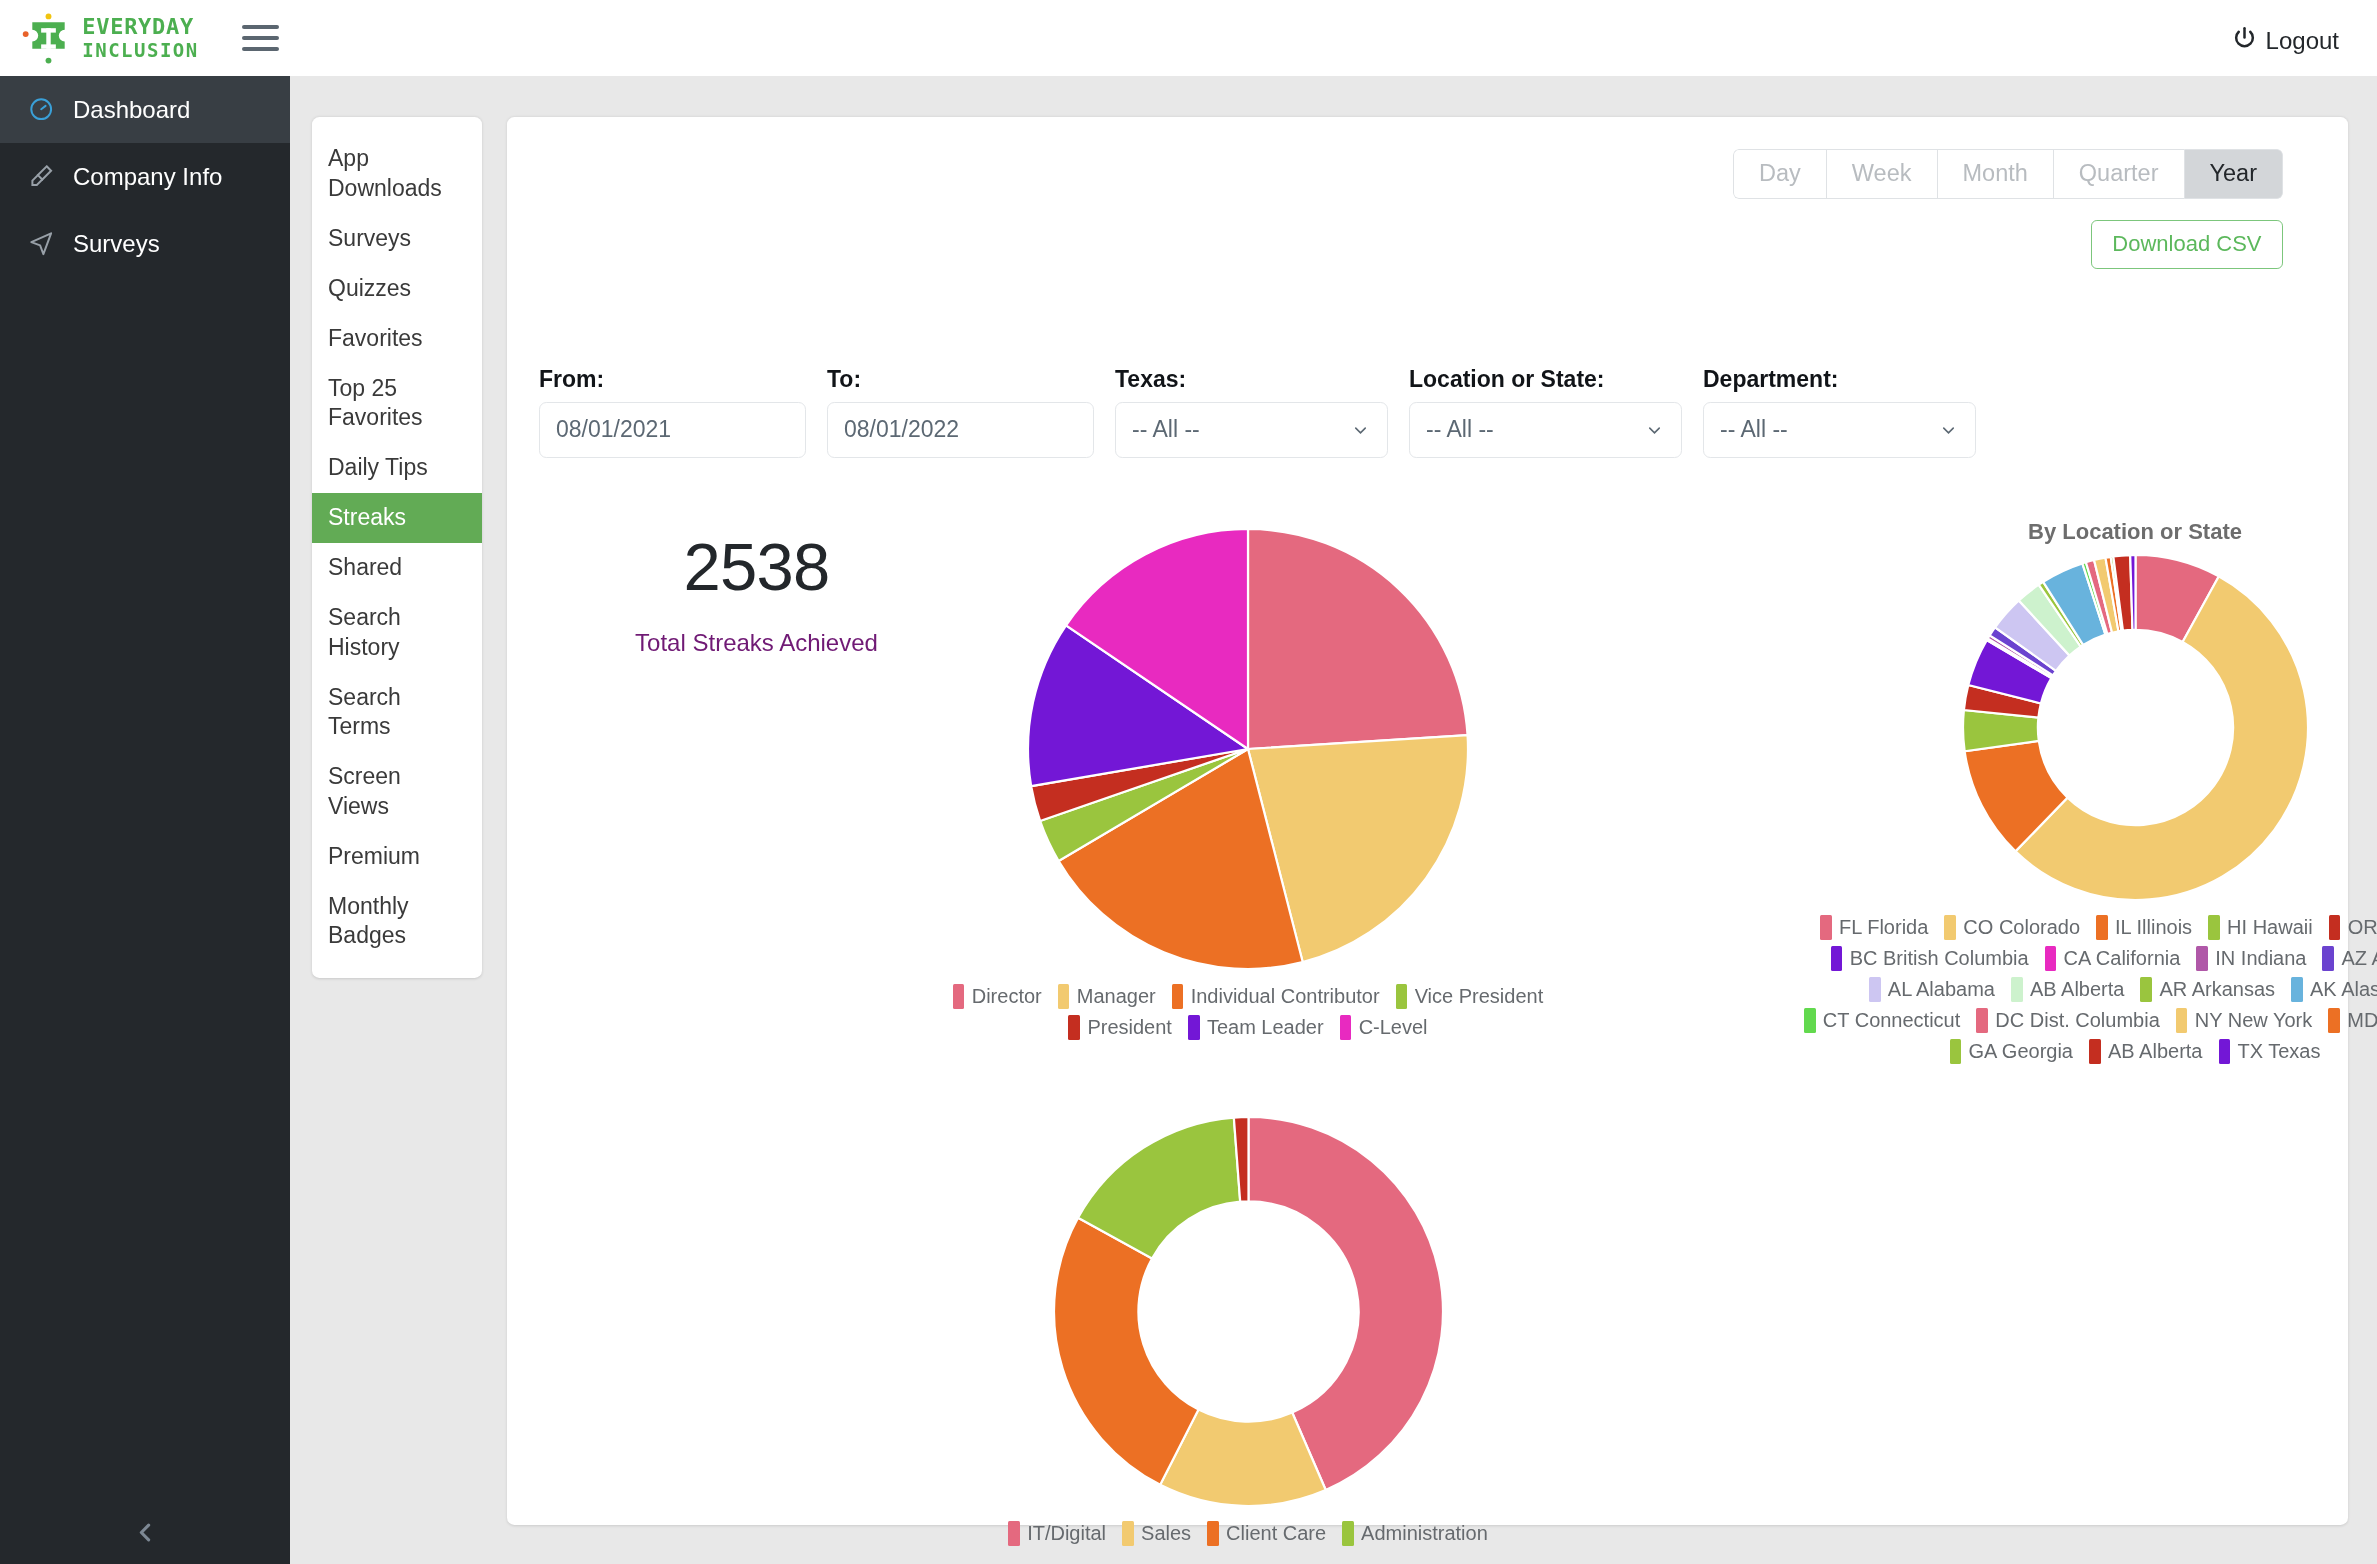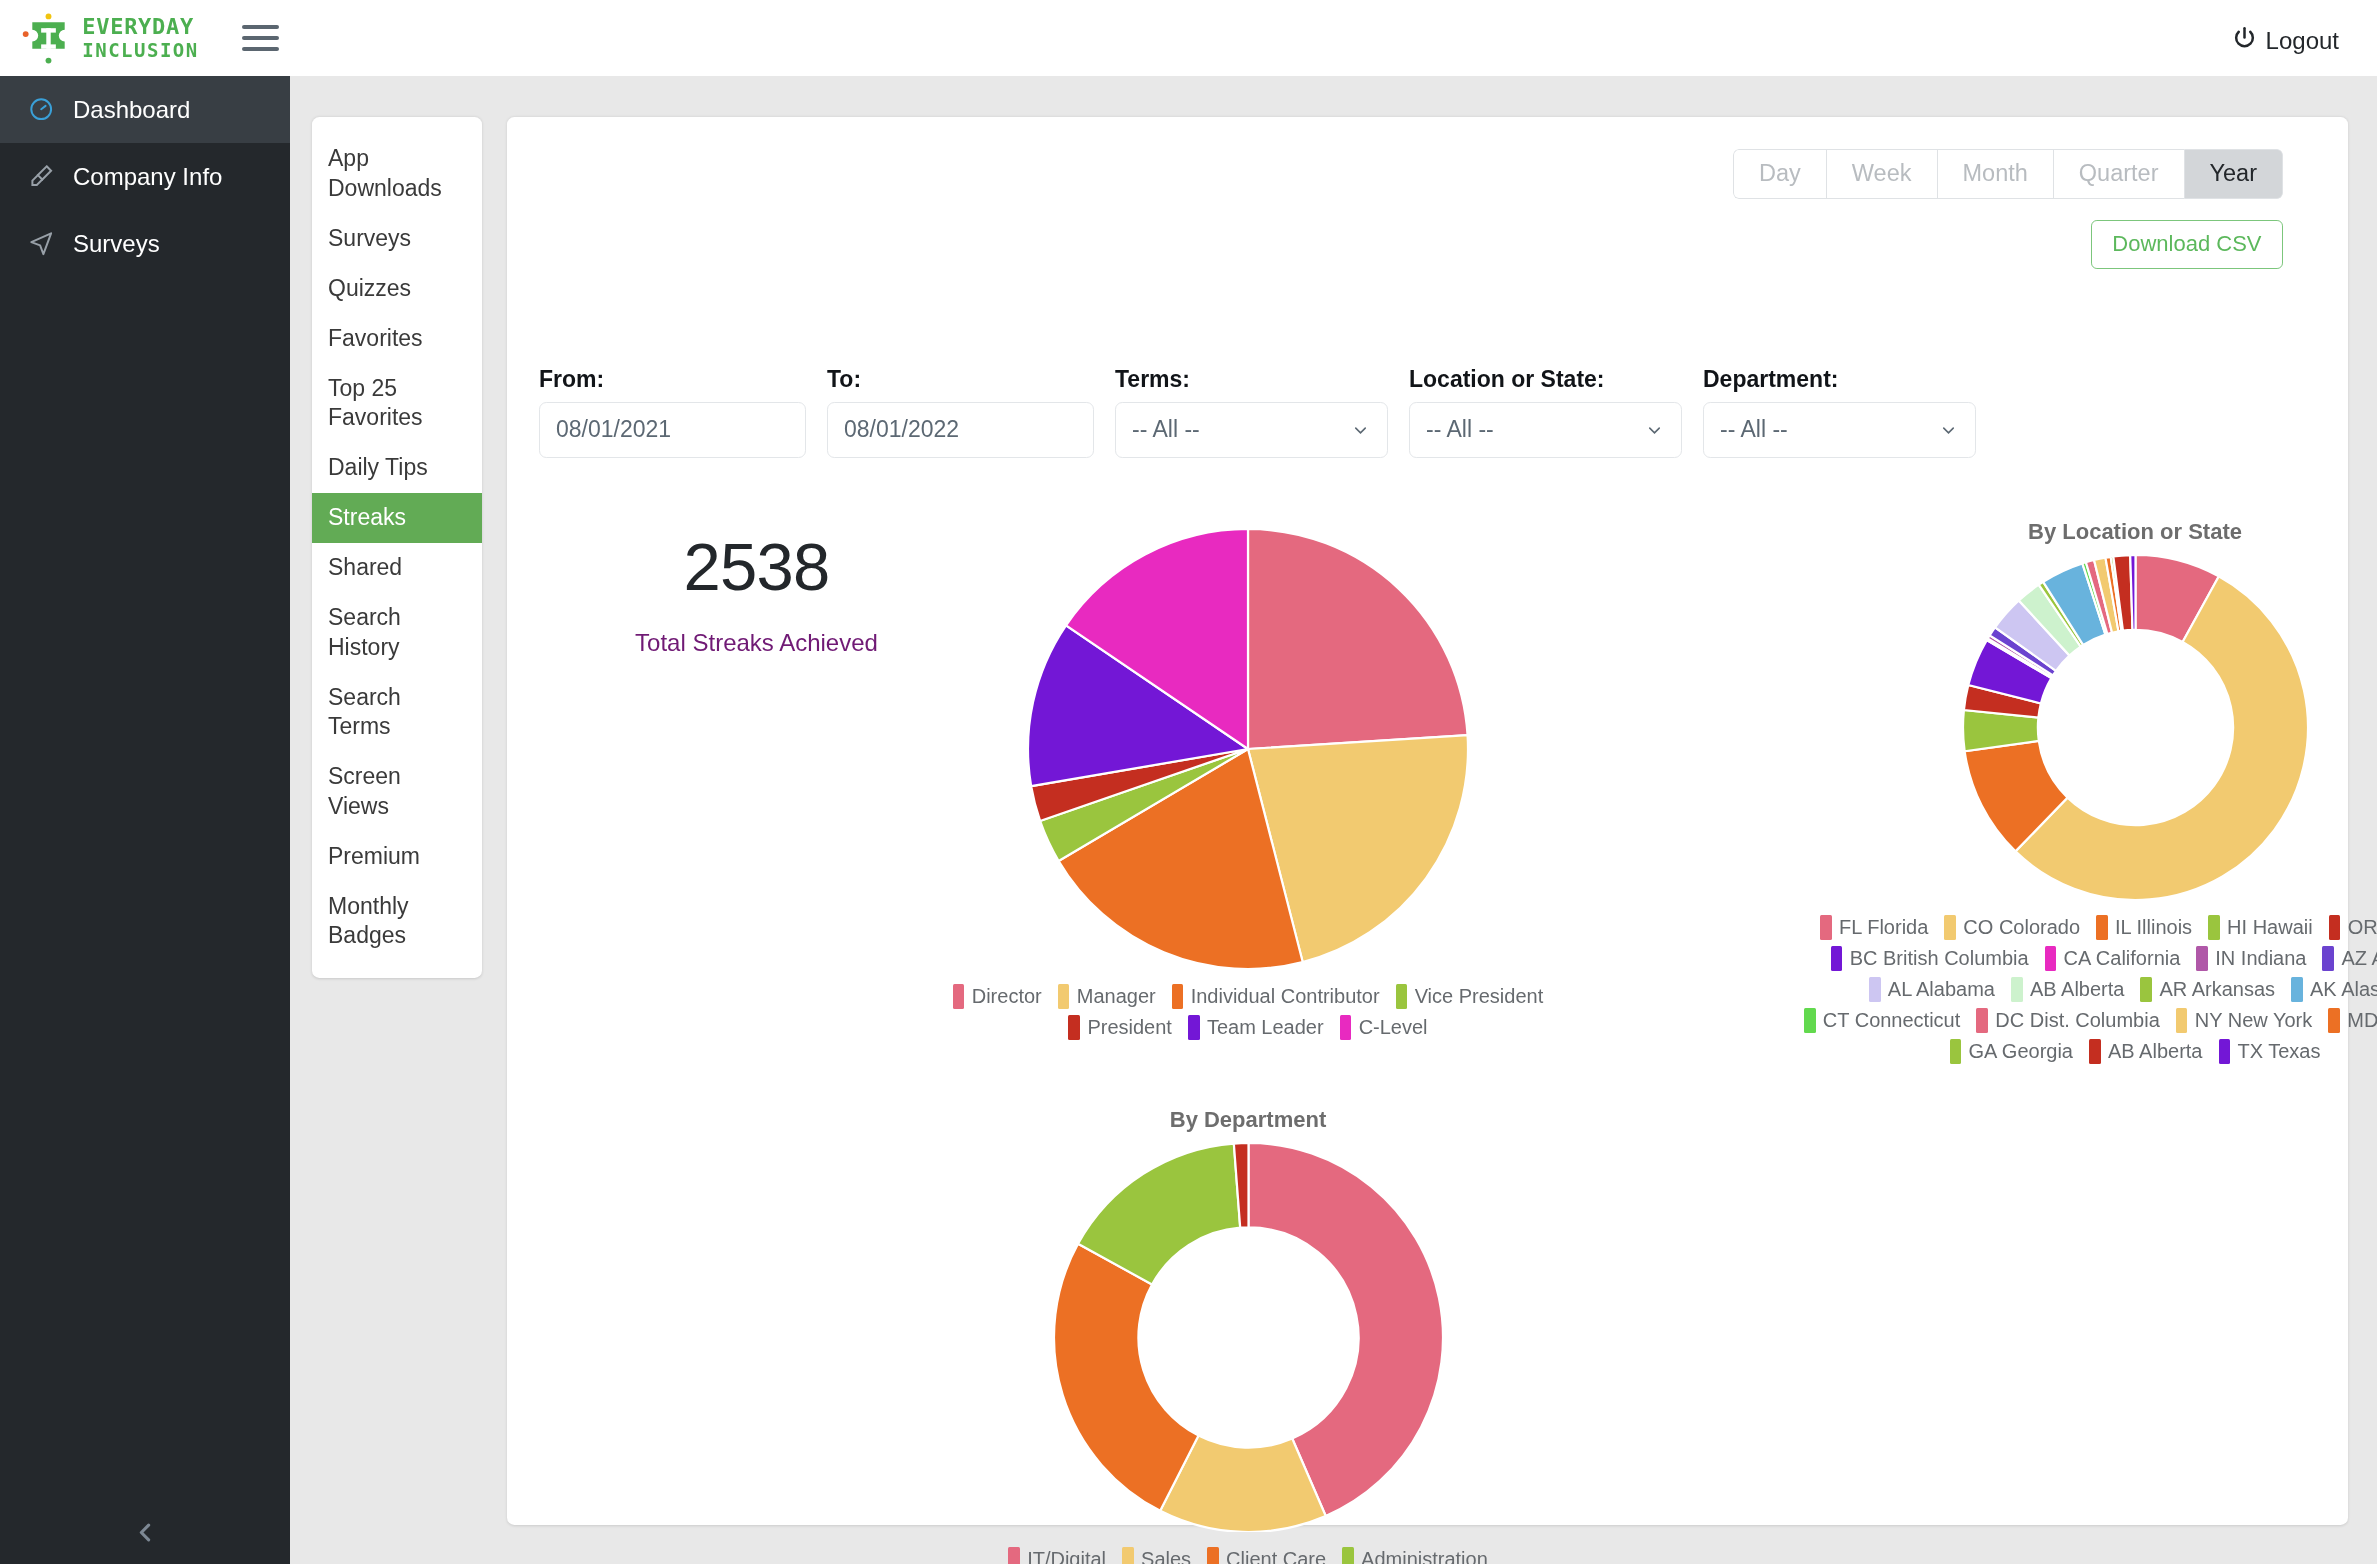--- a/index.html
+++ b/index.html
@@ -237,21 +237,21 @@
       <div class="filters">
         <div class="f-group">
           <div class="f-label">From:</div>
           <input class="f-input" type="text" value="08/01/2021" style="">
         </div>
         <div class="f-group">
           <div class="f-label">To:</div>
           <input class="f-input" type="text" value="08/01/2022" style="">
         </div>
         <div class="f-group">
-          <div class="f-label">Terms:</div>
+          <div class="f-label">Texas:</div>
           <div class="f-select">
             <div class="sel">-- All --</div>
             <span class="chev">
               <svg width="19" height="19" viewBox="0 0 24 24" fill="none" stroke="#5c6873" stroke-width="2" stroke-linecap="round">
                   <path d="M6 9 l6 6 6 -6"></path>
                 </svg>
             </span>
           </div>
         </div>
         <div class="f-group">
@@ -429,21 +429,20 @@
               <span class="swatch" style="background: rgb(196, 46, 32);"></span>
               <span>AB Alberta</span>
             </div>
             <div class="leg-item">
               <span class="swatch" style="background: rgb(115, 23, 214);"></span>
               <span>TX Texas</span>
             </div>
           </div>
         </div>
       <div class="chart-block" id="dept-block">
-          <div class="chart-title">By Department</div>
           <div class="pie-holder">
             <svg width="389" height="389" viewBox="0 0 530 530">
               <path d="M 265 0 A 265 265 0 0 1 370.2441910182169 508.204975806255 L 324.5721835952171 402.66319385259715 A 150 150 0 0 0 265 115 Z" fill="#e4697f" stroke="#ffffff" stroke-width="3"></path>
               <path d="M 370.2441910182169 508.204975806255 A 265 265 0 0 1 144.69251756902014 501.11672890991747 L 196.901425039068 398.6509786282552 A 150 150 0 0 0 324.5721835952171 402.66319385259715 Z" fill="#f2ca70" stroke="#ffffff" stroke-width="3"></path>
               <path d="M 144.69251756902014 501.11672890991747 A 265 265 0 0 1 32.77872978837618 137.3352763630454 L 133.55399799342047 192.73694888474267 A 150 150 0 0 0 196.901425039068 398.6509786282552 Z" fill="#ec7024" stroke="#ffffff" stroke-width="3"></path>
               <path d="M 32.77872978837618 137.3352763630454 A 265 265 0 0 1 245.03839653509783 0.7528914309373249 L 253.70097917081011 115.4261649609079 A 150 150 0 0 0 133.55399799342047 192.73694888474267 Z" fill="#9ac53e" stroke="#ffffff" stroke-width="3"></path>
               <path d="M 245.03839653509783 0.7528914309373249 A 265 265 0 0 1 264.99999999999994 0 L 265 115 A 150 150 0 0 0 253.70097917081011 115.4261649609079 Z" fill="#c42e20" stroke="#ffffff" stroke-width="3"></path>
             </svg>
           </div>
           <div class="legend">

